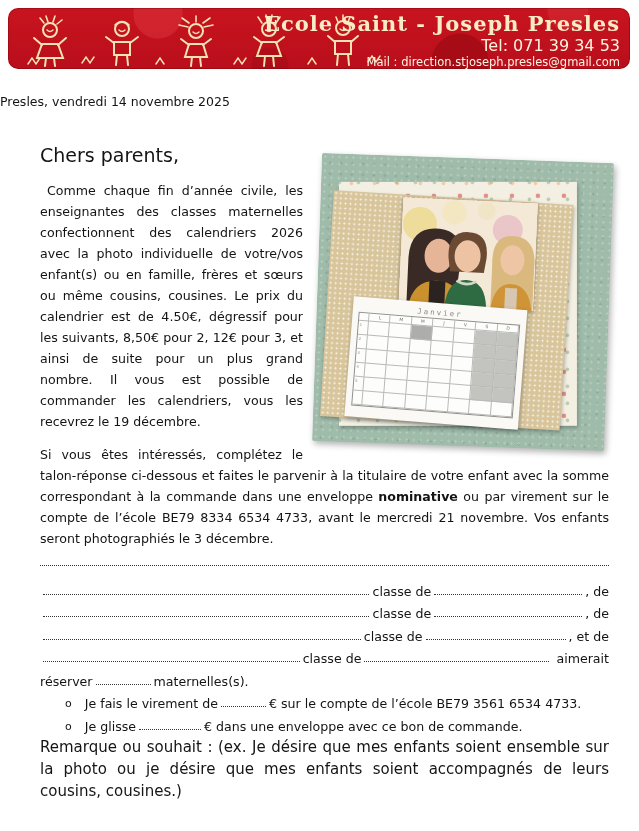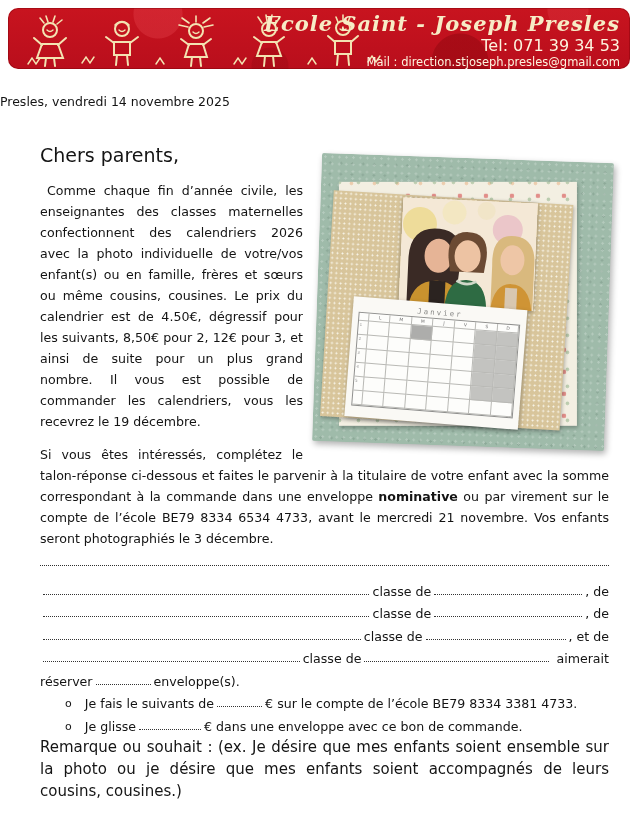--- a/index.html
+++ b/index.html
@@ -18,21 +18,21 @@
       radial-gradient(circle at 150px 6px,  rgba(226,62,72,.40) 0 24px, transparent 25px),
       radial-gradient(circle at 452px 54px, rgba(148,8,16,.55) 0 28px, transparent 29px),
       radial-gradient(circle at 262px 58px, rgba(148,8,16,.35) 0 18px, transparent 19px),
       radial-gradient(circle at 560px 2px,  rgba(226,62,72,.30) 0 20px, transparent 21px),
       linear-gradient(180deg,#c8141f 0%, #b90e1c 100%);
     box-shadow: inset 0 0 0 1px rgba(120,0,8,.4);
   }
   .banner-kids { position:absolute; left:12px; top:6px; }
   .banner-text { position:absolute; right:10px; top:3px; text-align:right; }
   .school-name {
-    font-family:"DejaVu Serif", serif; font-style:italic; font-weight:bold;
+    font-family:"DejaVu Serif", serif; font-weight:bold;
     font-size:21px; color:#f7ecc6; letter-spacing:1px; line-height:26px;
   }
   .school-phone { font-size:16px; color:#fdf4df; line-height:18px; }
   .school-mail  { font-size:11.5px; color:#fdf4df; line-height:15px; }
 
   
   .dateline {
     position:absolute; top:94px; left:0; right:28px;
     text-align:left; font-size:12.5px;
   }
@@ -316,28 +316,28 @@
       <div class="fline">
         <span class="dot grow"></span>
         <span>classe de</span>
         <span class="dot w185"></span>
         <span> aimerait</span>
       </div>
 
       <div class="fline">
         <span>réserver</span>
         <span class="dot w55"></span>
-        <span>enveloppe(s).</span>
+        <span>maternelles(s).</span>
       </div>
 
       <div class="fline bullet">
         <span class="marker">o</span>
-        <span>Je fais le suivants de</span>
+        <span>Je fais le virement de</span>
         <span class="dot w45"></span>
-        <span>€ sur le compte de l’école BE79 8334 3381 4733.</span>
+        <span>€ sur le compte de l’école BE79 3561 6534 4733.</span>
       </div>
 
       <div class="fline bullet">
         <span class="marker">o</span>
         <span>Je glisse</span>
         <span class="dot w62"></span>
         <span>€ dans une enveloppe avec ce bon de commande.</span>
       </div>
 
       <p class="remark">Remarque ou souhait : (ex. Je désire que mes enfants soient ensemble sur la photo ou je désire que mes enfants soient accompagnés de leurs cousins, cousines.)</p>

